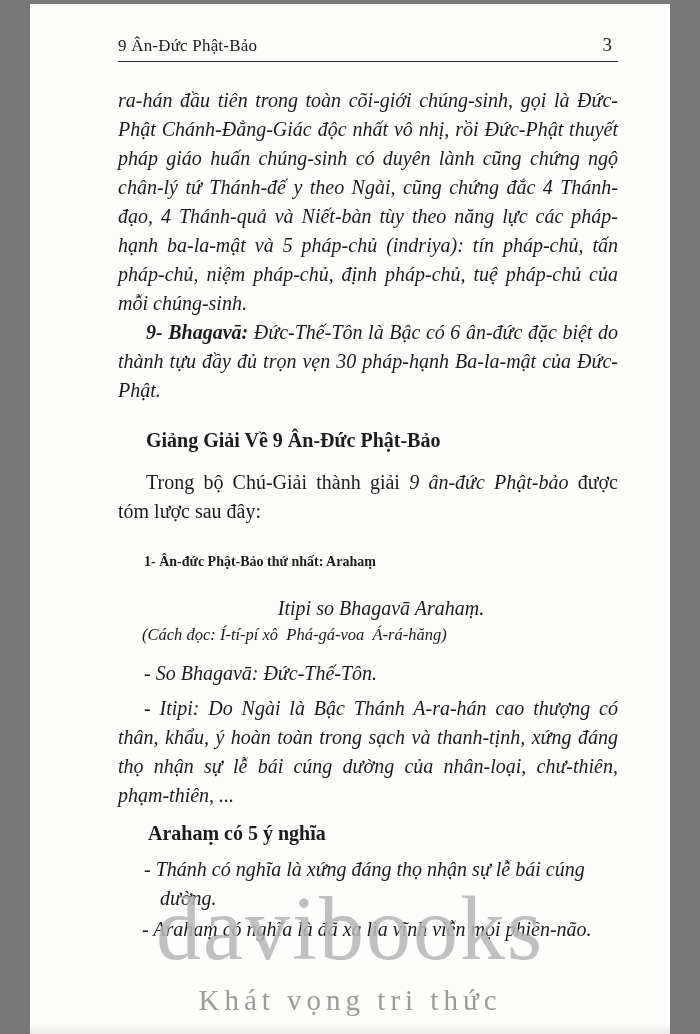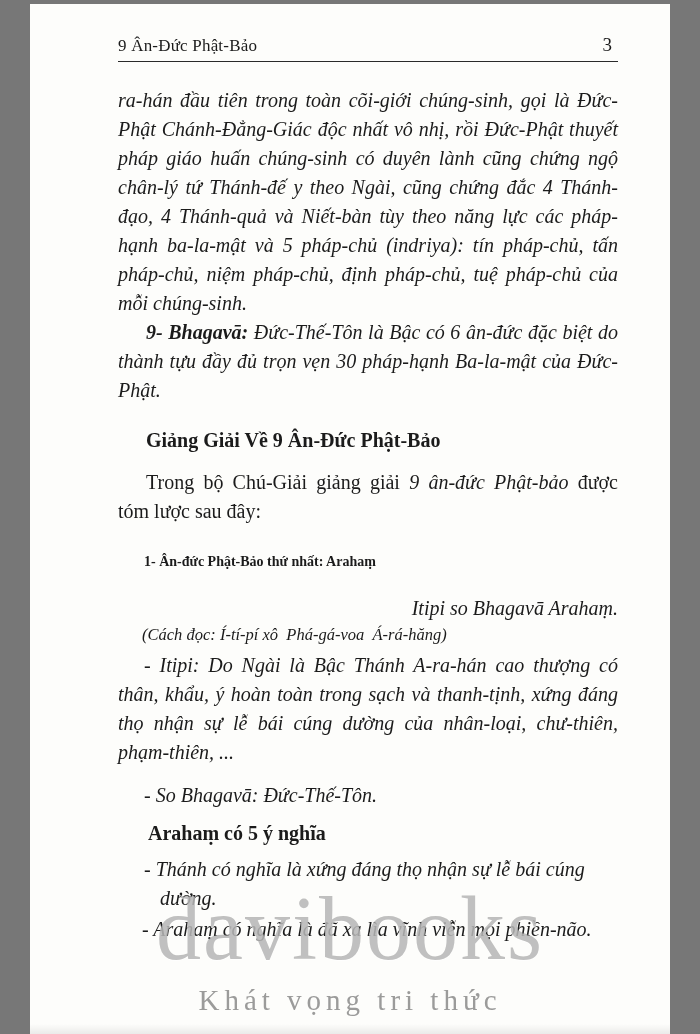--- a/index.html
+++ b/index.html
@@ -39,21 +39,21 @@
     font-size: 20px;
     margin: 24px 0 0 28px;
   }
   .para3 { margin-top: 16px; }
 
   .sub-heading {
     font-weight: bold;
     font-size: 14px;
     margin: 28px 0 0 26px;
   }
-  .pali { margin-top: 24px; margin-left: 26px; text-align: right; }
+  .pali { margin-top: 24px; margin-left: 26px; text-align: center; }
   .pronounce {
     font-style: italic;
     font-size: 16.5px;
     margin: 2px 0 0 24px;
     white-space: pre-wrap;
   }
   .nghia { font-size: 20px; margin: 18px 0 0 26px; }
   .item1 { margin-top: 14px; text-indent: 26px; text-align: left; }
   .item2 { margin-top: 6px; text-indent: 26px; }
   .item3 { margin-top: 8px; text-indent: 30px; text-align: left; }
@@ -106,31 +106,31 @@
       <span class="header-title">9 Ân-Đức Phật-Bảo</span>
       <span class="page-num">3</span>
     </div>
 
     <p class="body-text italic para1">ra-hán đầu tiên trong toàn cõi-giới chúng-sinh, gọi là Đức-Phật Chánh-Đẳng-Giác độc nhất vô nhị, rồi Đức-Phật thuyết pháp giáo huấn chúng-sinh có duyên lành cũng chứng ngộ chân-lý tứ Thánh-đế y theo Ngài, cũng chứng đắc 4 Thánh-đạo, 4 Thánh-quả và Niết-bàn tùy theo năng lực các pháp-hạnh ba-la-mật và 5 pháp-chủ (indriya): tín pháp-chủ, tấn pháp-chủ, niệm pháp-chủ, định pháp-chủ, tuệ pháp-chủ của mỗi chúng-sinh.</p>
 
     <p class="body-text italic indent"><b>9- Bhagavā:</b><span> Đức-Thế-Tôn là Bậc có 6 ân-đức đặc biệt do thành tựu đầy đủ trọn vẹn 30 pháp-hạnh Ba-la-mật của Đức-Phật.</span></p>
 
     <p class="section-heading">Giảng Giải Về 9 Ân-Đức Phật-Bảo</p>
 
-    <p class="body-text indent para3"><span>Trong bộ Chú-Giải giảng giải </span><span class="italic">9 ân-đức Phật-bảo</span><span> được tóm lược sau đây:</span></p>
+    <p class="body-text indent para3"><span>Trong bộ Chú-Giải thành giải </span><span class="italic">9 ân-đức Phật-bảo</span><span> được tóm lược sau đây:</span></p>
 
     <p class="sub-heading">1- Ân-đức Phật-Bảo thứ nhất: Arahaṃ</p>
 
     <p class="body-text italic pali">Itipi so Bhagavā Arahaṃ.</p>
     <p class="pronounce">(Cách đọc: Í-tí-pí xô  Phá-gá-voa  Á-rá-hăng)</p>
 
 
+    <p class="body-text italic item1">- So Bhagavā: Đức-Thế-Tôn.</p>
+
     <p class="body-text italic item2">- Itipi: Do Ngài là Bậc Thánh A-ra-hán cao thượng có thân, khẩu, ý hoàn toàn trong sạch và thanh-tịnh, xứng đáng thọ nhận sự lễ bái cúng dường của nhân-loại, chư-thiên, phạm-thiên, ...</p>
-
-    <p class="body-text italic item1">- So Bhagavā: Đức-Thế-Tôn.</p>
 
 
     <p class="heading2">Arahaṃ có 5 ý nghĩa</p>
 
     <p class="body-text italic item4">- Thánh có nghĩa là xứng đáng thọ nhận sự lễ bái cúng dường.</p>
 
     <p class="body-text italic item5">- Arahaṃ có nghĩa là đã xa lìa vĩnh viễn mọi phiền-não.</p>
 
   </div>
 

